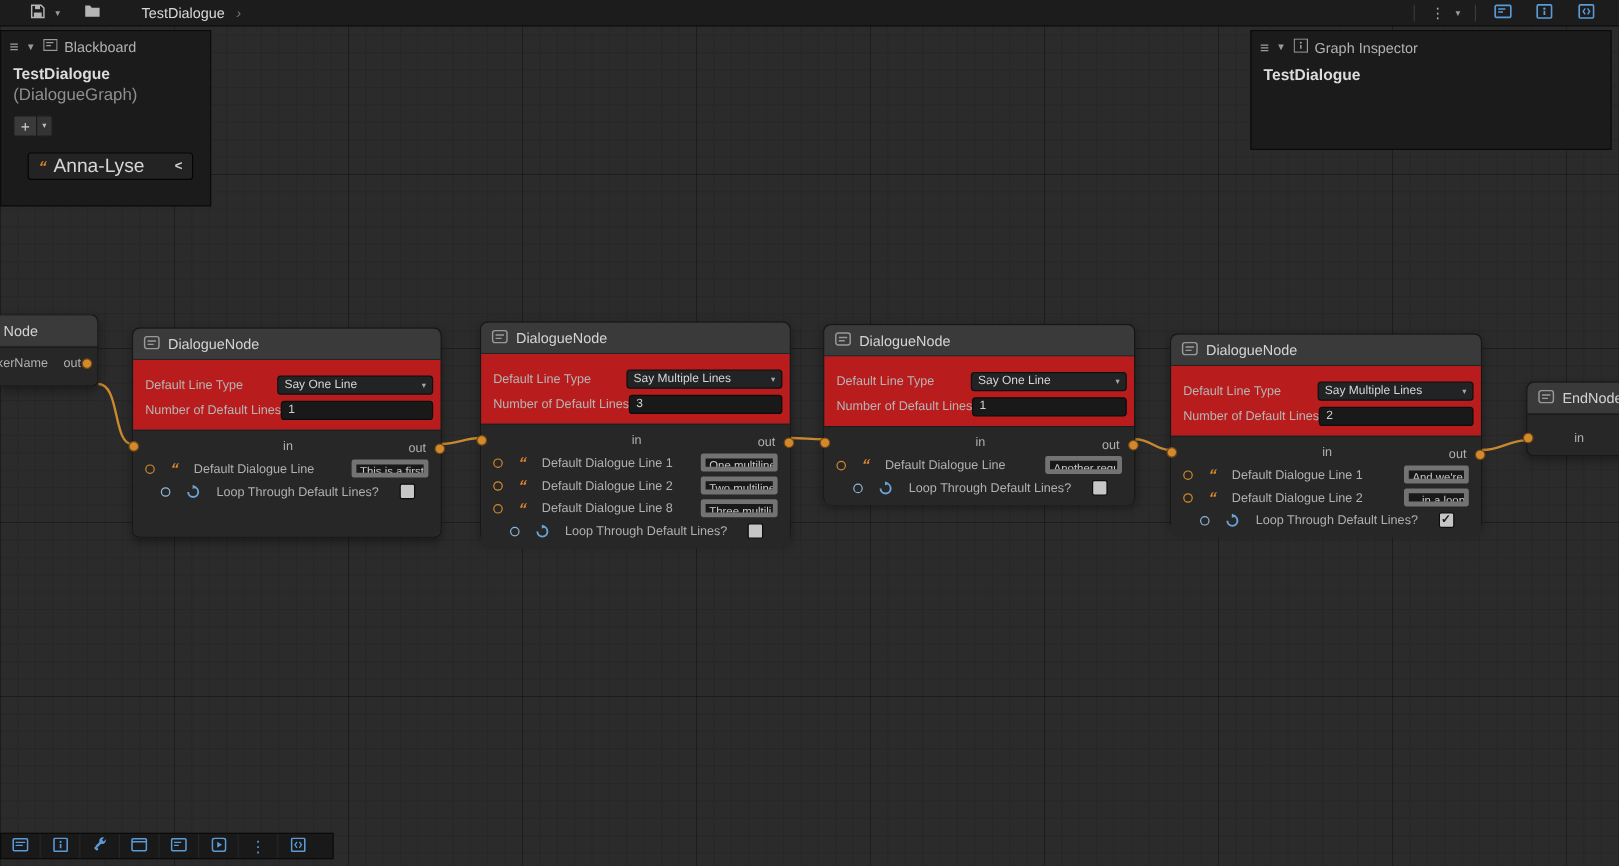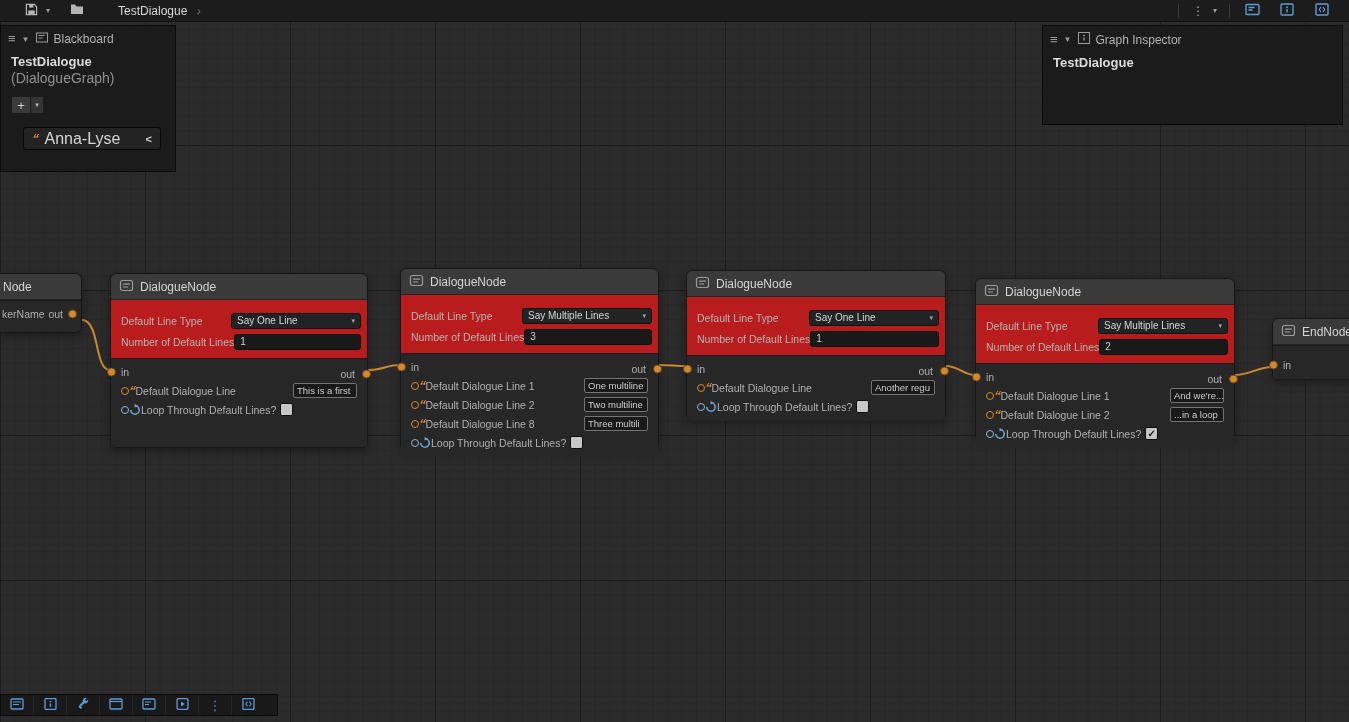--- a/index.html
+++ b/index.html
@@ -62,28 +62,28 @@
   .prop-row { display:flex; align-items:center; justify-content:space-between; height:17px; }
   .plabel { font-size:10.5px; color:#b5b5b5; padding-left:4px; white-space:nowrap; }
   .dropdown { display:flex; align-items:center; justify-content:space-between; width:130px; height:16px;
               background:#222325; border:1px solid #101010; border-radius:3px; padding:0 5px;
               font-size:10px; color:#d6d6d6; white-space:nowrap; overflow:hidden; }
   .dd-caret { font-size:7px; color:#a8a8a8; margin-left:4px; }
   .textfield { width:130px; height:16px; background:#191919; border:1px solid #0d0d0d; border-radius:3px;
                padding:1px 5px 0 5px; font-size:10px; color:#d0d0d0; }
   .node-ports { position:relative; flex:1; background:#272727; border-top:1px solid #1b1b1b;
                 border-radius:0 0 6px 6px; padding:4px 8px 4px 0; }
-  .port-row { display:flex; align-items:center; gap:0; height:17px; margin-bottom:2px;
-              padding-left:10px; position:relative; }
+  .port-row { display:flex; align-items:center; gap:13px; height:17px; margin-bottom:2px;
+              padding-left:10px; position:relative;justify-content:center; }
   .port-label { font-size:10.5px; color:#b0b0b0; white-space:nowrap; }
   .dot { width:9px; height:9px; border-radius:50%; background:#d2892d; border:1px solid #6e4512; }
   .in-dot { position:absolute; left:-4px; top:50%; transform:translateY(-50%); }
   .ring { width:8px; height:8px; border-radius:50%; border:1.5px solid #d2892d; background:transparent; flex:0 0 8px; }
   .ring.blue-ring { border-color:#8fb6d8; }
-  .mini-field { width:64px; height:15px; background:#191919; border:1px solid #737373; border-radius:2px;
+  .mini-field { width:64px; height:15px; background:#191919; border:4px solid #737373; border-radius:2px;
                 padding:1px 3px 0 3px; font-size:9.5px; color:#cccccc; white-space:nowrap; overflow:hidden; margin-left:auto; margin-right:2px;}
   .checkbox { width:13px; height:13px; background:#c6c6c6; border:1px solid #0d0d0d; border-radius:2px;
               font-size:10px; font-weight:bold; color:#161616; display:flex; align-items:center;
               justify-content:center; margin-left:4px; line-height:11px; }
   .out-group { position:absolute; right:0; top:6px; height:17px; display:flex; align-items:center; gap:7px; }
   .out-dot { position:absolute; right:-4px; top:50%; transform:translateY(-50%); }
   .out-group .port-label { margin-right:12px; }
   .loop-icon { display:flex; flex:0 0 12px; }
 
   
@@ -198,21 +198,21 @@
           <rect x="0.5" y="0.5" width="11" height="11" fill="none" stroke="#9a9a9a"></rect>
           <circle cx="6" cy="3.6" r="0.9" fill="#9a9a9a"></circle>
           <path d="M6 5.4v3.2" stroke="#9a9a9a" stroke-width="1.3"></path>
         </svg>
     </span>
     <span>Graph Inspector</span>
   </div>
   <div class="panel-title">TestDialogue</div>
 </div>
 
-<div class="node clipped-left" style="left:0;top:273px;width:82px;height:60px">
+<div class="node clipped-left" style="left:0;top:262px;width:82px;height:60px">
   <div class="node-title">
     <span>Node</span>
   </div>
   <div class="node-ports" style="border-radius:0 0 6px 0">
     <div class="port-row" style="padding-left:2px;">
       <span class="port-label">kerName</span>
       <span class="port-label" style="margin-left:auto;margin-right:10px">out</span>
       <span class="dot out-dot"></span>
     </div>
   </div>

